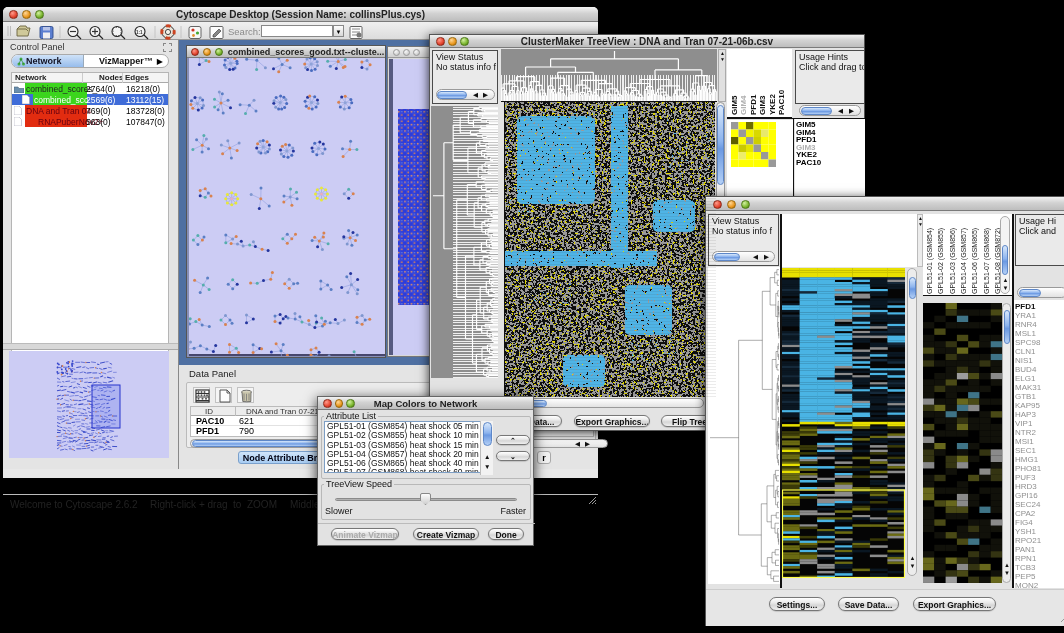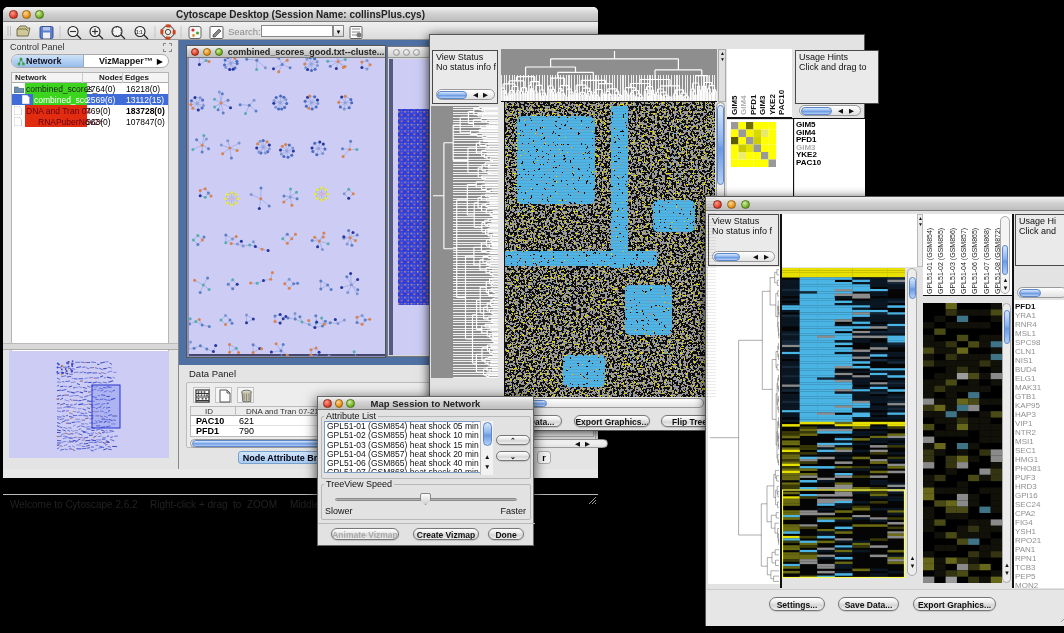--- a/index.html
+++ b/index.html
@@ -127,21 +127,21 @@
         <span style="position:absolute; left:74px; top:1px;">2569(6)</span>
         <span style="position:absolute; left:114px; top:1px;">13112(15)</span>
       </div>
       <div style="position:relative; height:11px; font-size:8.5px;">
         <svg width="8" height="9" style="position:absolute; left:2px; top:1px;">
             <path d="M0 0h5l2.5 2.5v6.5h-7.5z" fill="#fff" stroke="#aab" stroke-width=".6"></path>
           </svg>
         <span class="abs" style="left:13px; top:0; width:62px; height:11px; background:#e22c10;"></span>
         <span style="position:absolute; left:14px; top:1px; color:#601;">DNA and Tran 04</span>
         <span style="position:absolute; left:74px; top:1px;">769(0)</span>
-        <span style="position:absolute; left:114px; top:1px;font-weight:bold;">183728(0)</span>
+        <span style="position:absolute; left:114px; top:1px;">183728(0)</span>
       </div>
       <div style="position:relative; height:11px; font-size:8.5px;">
         <svg width="8" height="9" style="position:absolute; left:2px; top:1px;">
             <path d="M0 0h5l2.5 2.5v6.5h-7.5z" fill="#fff" stroke="#aab" stroke-width=".6"></path>
           </svg>
         <span class="abs" style="left:13px; top:0; width:62px; height:11px; background:#e22c10;"></span>
         <span style="position:absolute; left:14px; top:1px; color:#601;margin-left:12px;">RNAPuberNov2+</span>
         <span style="position:absolute; left:74px; top:1px;">563(0)</span>
         <span style="position:absolute; left:114px; top:1px;">107847(0)</span>
       </div>
@@ -1392,20 +1392,26 @@
           <circle cx="161.2" cy="301.0" r="1.5" fill="#5b7fc4"></circle>
           <circle cx="167.8" cy="300.0" r="1.5" fill="#d9824f"></circle>
           <circle cx="165.1" cy="293.7" r="1.5" fill="#55aead"></circle>
           <circle cx="174.4" cy="302.8" r="1.5" fill="#5b7fc4"></circle>
         </g>
       </svg>
   </div>
 </div>
 
 <div class="abs" style="left:429px; top:34px; width:436px; height:397px; background:#e3e3e3; border:1px solid #555; box-shadow:0 2px 10px rgba(0,0,0,.8);">
+  <div class="tbar" style="height:13px;">
+    <span class="tl r" style="left:6px; top:2px;"></span>
+    <span class="tl o" style="left:18px; top:2px;"></span>
+    <span class="tl g" style="left:30px; top:2px;"></span>
+    <div class="ttext" style="font-size:10px; top:1px;">ClusterMaker TreeView : DNA and Tran 07-21-06b.csv</div>
+  </div>
 
   <div class="box" style="left:2px; top:15px; width:66px; height:54px;">View Status<br>No status info f
     <div class="scap" style="left:3px; top:38px; width:59px; height:11px; border-radius:6px;"></div>
     <div class="sth" style="left:4px; top:39.5px; width:30px; height:8px;"></div>
     <span class="sarr" style="left:40px; top:40px;">◀</span>
     <span class="sarr" style="left:50px; top:40px;">▶</span>
   </div>
 
   <div class="abs" style="left:71px; top:14px; width:216px; height:53px; background:#8e8e8e; border-bottom:1.5px solid #111;">
     <svg width="216" height="52">
@@ -1422,21 +1428,21 @@
     <svg width="65" height="69" style="font-family:'Liberation Sans',sans-serif; font-size:8px; font-weight:bold;">
       <text transform="translate(9.5,66) rotate(-90)" fill="#111">GIM5</text>
       <text transform="translate(19,66) rotate(-90)" fill="#b0b0b0">GIM4</text>
       <text transform="translate(28.5,66) rotate(-90)" fill="#111">PFD1</text>
       <text transform="translate(38,66) rotate(-90)" fill="#111">GIM3</text>
       <text transform="translate(47.5,66) rotate(-90)" fill="#111">YKE2</text>
       <text transform="translate(57,66) rotate(-90)" fill="#111">PAC10</text>
     </svg>
   </div>
 
-  <div class="box" style="left:365px; top:15px; width:84px; height:54px;">Usage Hints<br>Click and drag to</div>
+  <div class="box" style="left:365px; top:15px; width:70px; height:54px;">Usage Hints<br>Click and drag to</div>
   <div class="scap" style="left:369px; top:70px; width:62px; height:11px; border-radius:6px;"></div>
   <div class="sth" style="left:370.5px; top:71.5px; width:31px; height:8px;"></div>
   <span class="sarr" style="left:408px; top:72px;">◀</span>
   <span class="sarr" style="left:419px; top:72px;">▶</span>
 
   <div class="abs" style="left:297px; top:84.5px; width:65.5px; height:113px; background:#fff;"></div>
   <div class="abs" style="left:300.5px; top:86.5px; width:45px; height:45px;">
     <svg width="45" height="45">
         <rect x="0.0" y="0.0" width="7.5" height="7.5" fill="#999999"></rect>
         <rect x="7.5" y="0.0" width="7.5" height="7.5" fill="#ffff00"></rect>
@@ -2534,21 +2540,21 @@
         <path d="M12 1L1 12M12 5L5 12M12 9L9 12" stroke="#999" stroke-width="1"></path>
       </svg>
   </div>
 </div>
 
 <div class="abs" style="left:317px; top:396px; width:217px; height:150px; background:#e2e2e2; border:1px solid #666; box-shadow:0 3px 12px rgba(0,0,0,.8);">
   <div class="tbar" style="height:13px;">
     <span class="tl r" style="left:5px; top:2px;"></span>
     <span class="tl o" style="left:16.5px; top:2px;"></span>
     <span class="tl g" style="left:28px; top:2px;"></span>
-    <div class="ttext" style="font-size:9.5px; top:1px;">Map Session to Network</div>
+    <div class="ttext" style="font-size:9.5px; top:1px;">Map Colors to Network</div>
   </div>
   <div class="abs" style="left:3px; top:19px; width:210px; height:63px; border:1px solid #b8b8b8; border-radius:2px;"></div>
   <span style="position:absolute; left:6px; top:14px; font-size:9px; color:#111; background:#e2e2e2; padding:0 2px;">Attribute List</span>
 
   <div class="abs" style="left:6px; top:24px; width:169px; height:52px; background:#fff; border:1.5px solid #7d9ec4; font-size:8.5px; line-height:9.3px; color:#111; overflow:hidden; padding-left:2px;">
     GPL51-01 (GSM854) heat shock 05 min<br>
     GPL51-02 (GSM855) heat shock 10 min<br>
     GPL51-03 (GSM856) heat shock 15 min<br>
     GPL51-04 (GSM857) heat shock 20 min<br>
     GPL51-06 (GSM865) heat shock 40 min<br>

